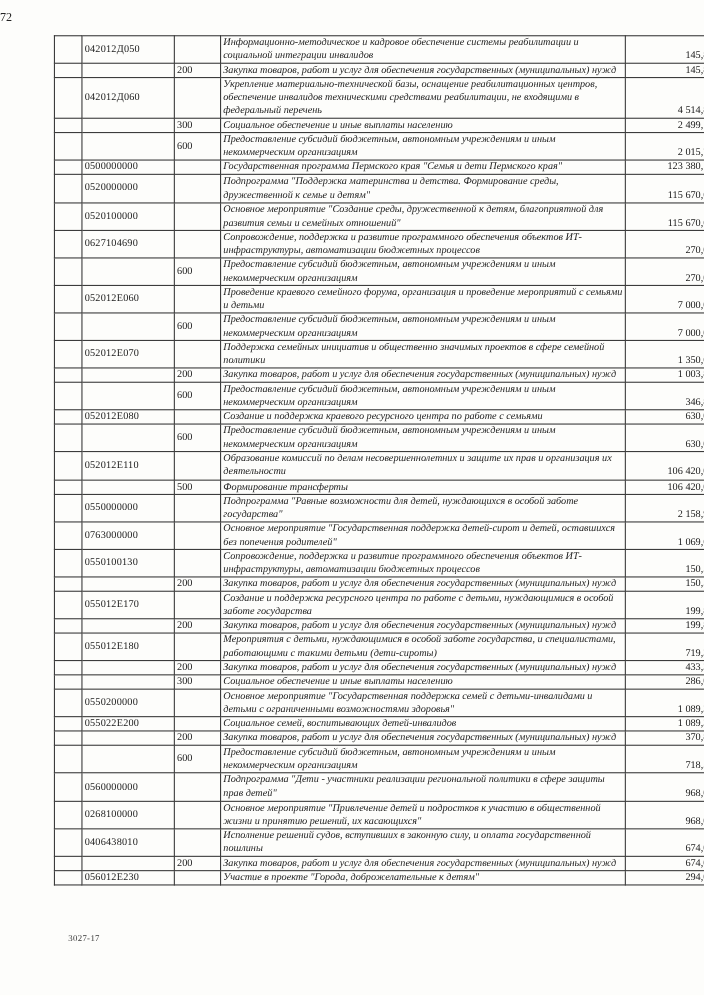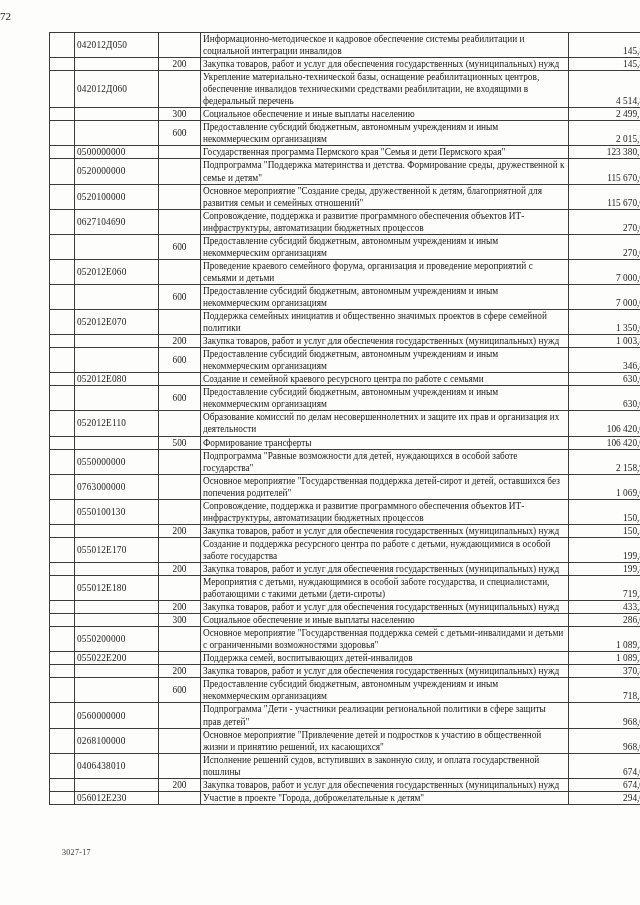--- a/index.html
+++ b/index.html
@@ -40,22 +40,22 @@
   table.budget-table td {
     border: 1px solid #3c3c3c;
     font-size: 9.3px;
     line-height: 12.05px;
     padding: 0 2px;
     overflow: hidden;
     color: #1c1c1c;
   }
   td.cell-grbs   { width: 20px; }
   td.cell-code   { width: 79px; text-align: left; vertical-align: middle; letter-spacing: 0.2px; }
-  td.cell-vr     { width: 37px; text-align: center; vertical-align: middle; }
-  td.cell-desc   { width: 363px; text-align: left; vertical-align: top; }
+  td.cell-vr     { width: 37px; vertical-align: middle; }
+  td.cell-desc   { width: 363px; text-align: left; vertical-align: top; font-style: italic; }
   td.cell-amount { width: 73px; text-align: right; vertical-align: bottom; white-space: nowrap; padding-right: 3px; }
   .footer-code {
     position: absolute;
     left: 62px;
     top: 848px;
     font-size: 8px;
     color: #333;
     letter-spacing: 0.3px;
   }
 </style>
@@ -169,21 +169,21 @@
     <td class="cell-grbs"></td>
     <td class="cell-code"></td>
     <td class="cell-vr">600</td>
     <td class="cell-desc">Предоставление субсидий бюджетным, автономным учреждениям и иным некоммерческим организациям</td>
     <td class="cell-amount">346,8</td>
   </tr>
         <tr>
     <td class="cell-grbs"></td>
     <td class="cell-code">052012Е080</td>
     <td class="cell-vr"></td>
-    <td class="cell-desc">Создание и семейной краевого ресурсного центра по работе с семьями</td>
+    <td class="cell-desc">Создание и поддержка краевого ресурсного центра по работе с семьями</td>
     <td class="cell-amount">630,0</td>
   </tr>
         <tr>
     <td class="cell-grbs"></td>
     <td class="cell-code"></td>
     <td class="cell-vr">600</td>
     <td class="cell-desc">Предоставление субсидий бюджетным, автономным учреждениям и иным некоммерческим организациям</td>
     <td class="cell-amount">630,0</td>
   </tr>
         <tr>
@@ -267,21 +267,21 @@
     <td class="cell-grbs"></td>
     <td class="cell-code">0550200000</td>
     <td class="cell-vr"></td>
     <td class="cell-desc">Основное мероприятие "Государственная поддержка семей с детьми-инвалидами и детьми с ограниченными возможностями здоровья"</td>
     <td class="cell-amount">1 089,3</td>
   </tr>
         <tr>
     <td class="cell-grbs"></td>
     <td class="cell-code">055022Е200</td>
     <td class="cell-vr"></td>
-    <td class="cell-desc">Поддержка семей, воспитывающих детей-инвалидов</td>
+    <td class="cell-desc">Социальное семей, воспитывающих детей-инвалидов</td>
     <td class="cell-amount">1 089,3</td>
   </tr>
         <tr>
     <td class="cell-grbs"></td>
     <td class="cell-code"></td>
     <td class="cell-vr">200</td>
     <td class="cell-desc">Закупка товаров, работ и услуг для обеспечения государственных (муниципальных) нужд</td>
     <td class="cell-amount">370,8</td>
   </tr>
         <tr>

